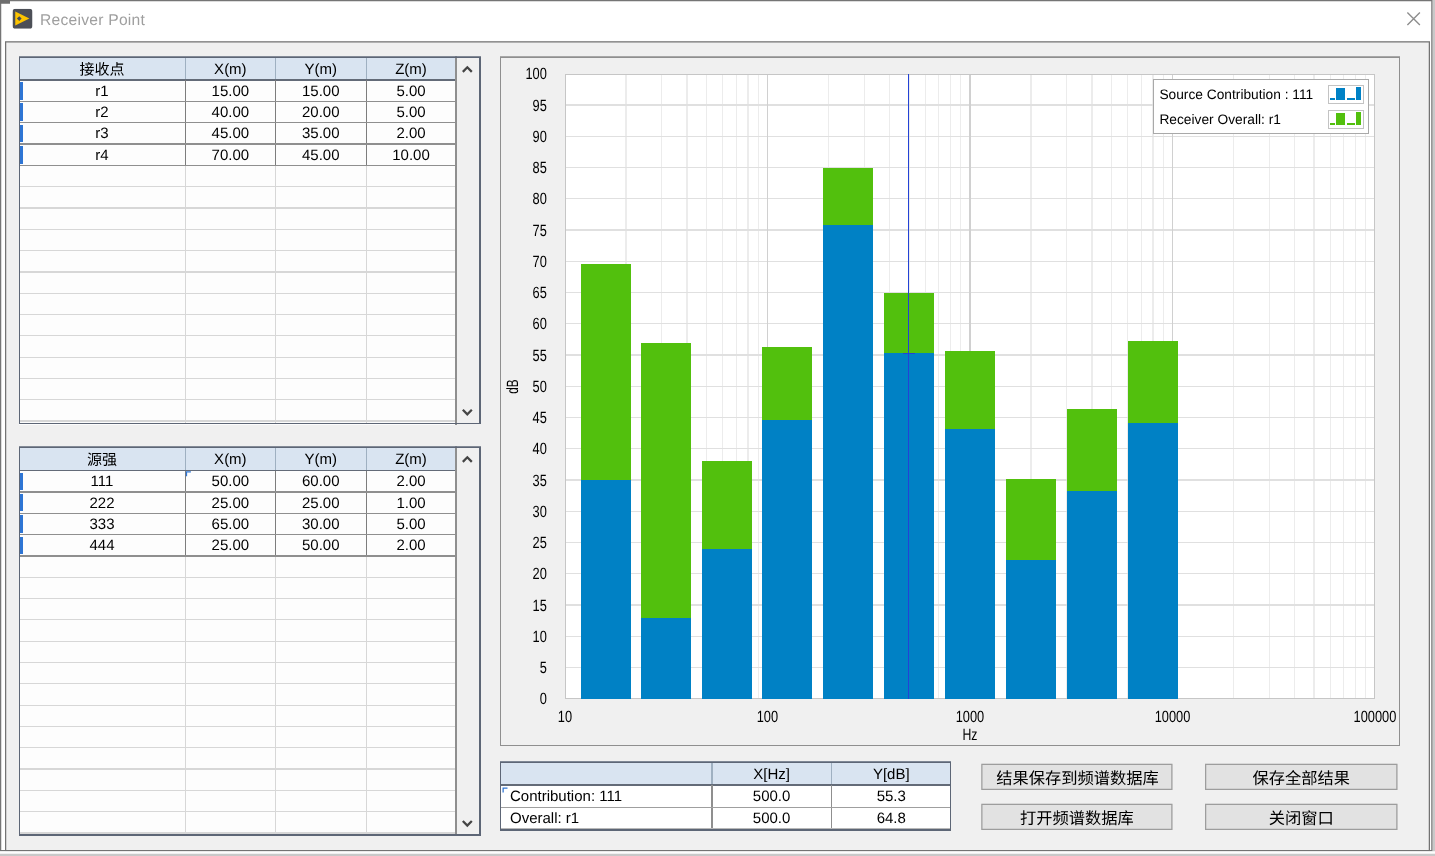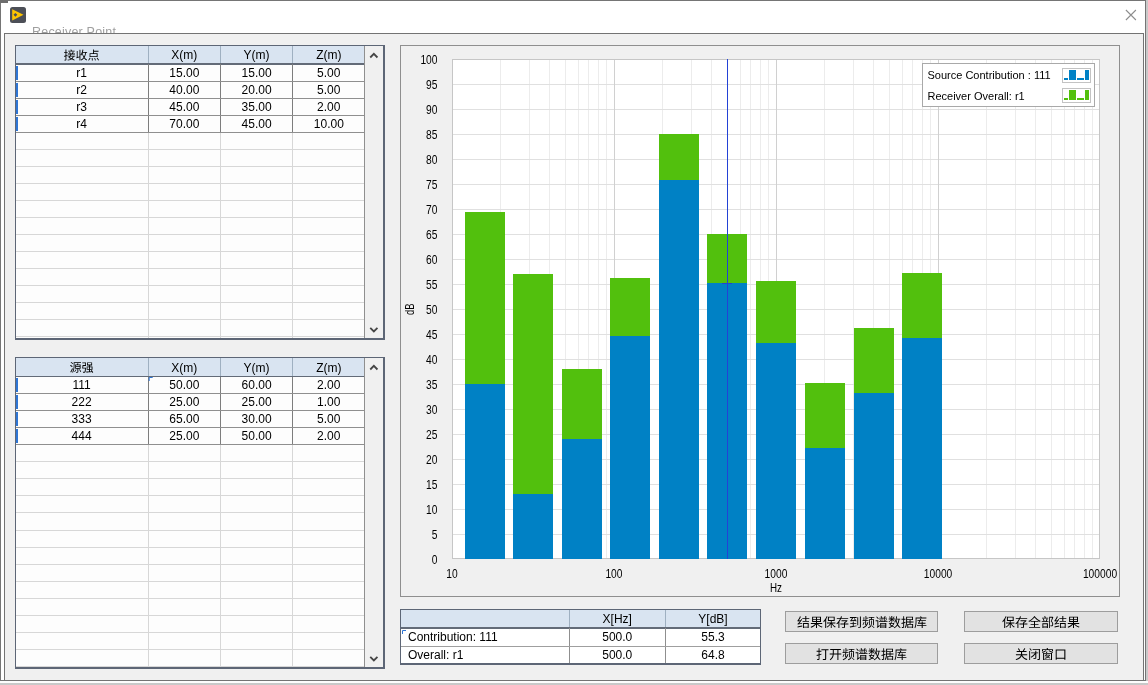--- a/index.html
+++ b/index.html
@@ -4,21 +4,21 @@
 html,body{width:1148px;height:685px;overflow:hidden;background:#c9c9c9;font-family:"Liberation Sans",sans-serif}
 .abs{position:absolute}
 .t12{font:12px "Liberation Sans",sans-serif;fill:#000}
 .t11l{font:11px "Liberation Sans",sans-serif;fill:#000}
 .t13{font:13px "Liberation Sans",sans-serif;fill:#000}
 #win{position:absolute;left:0;top:0;width:1146px;height:681px;background:#fff;border:1px solid #757575}
 #panel{position:absolute;left:3px;top:32px;width:1140px;height:648px;background:#f0f0f0;border:1px solid #737373}
 .btn{position:absolute;background:#e2e2e2;border:1px solid #9d9d9d;display:flex;align-items:center;justify-content:center}
 .btn svg{display:block}
 .cjk path{fill:#000}
-#title{position:absolute;left:31px;top:24px;font-size:12.5px;color:#9f9f9f;letter-spacing:0.2px}
+#title{position:absolute;left:31px;top:8px;font-size:12.5px;color:#9f9f9f;letter-spacing:0.2px}
 </style></head><body>
 <div id="win">
 <div id="title">Receiver Point</div>
 <svg class="abs" style="left:9px;top:6px" width="16" height="16">
       <rect x="0" y="0" width="16" height="16" rx="2.5" fill="#4c4f57"></rect>
       <path d="M2.2 2.2 L13.5 7.8 L2.2 13.4 Z" fill="#fdc400"></path>
       <path d="M5.4 5.9 L7.3 7.8 L5.4 9.7 L3.5 7.8 Z" fill="#474d58"></path>
     </svg>
 <svg class="abs" style="left:1123px;top:7px" width="15" height="15">
       <path d="M1.9 2 L11.9 12 M11.9 2 L1.9 12" stroke="#8d8d8d" stroke-width="1.1" fill="none"></path>

